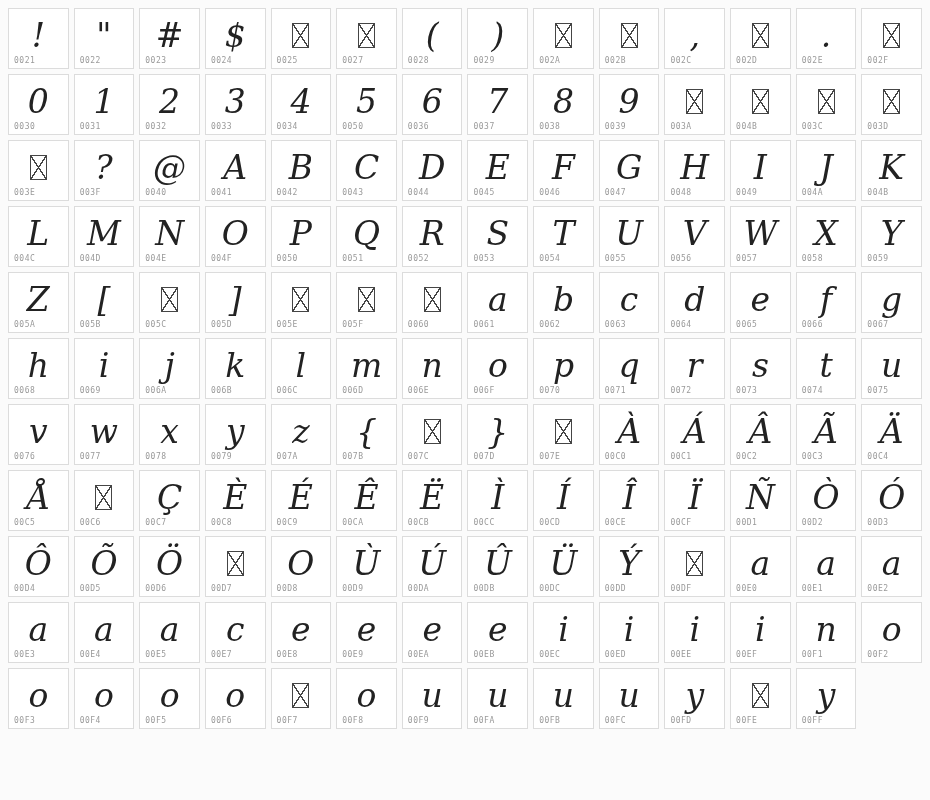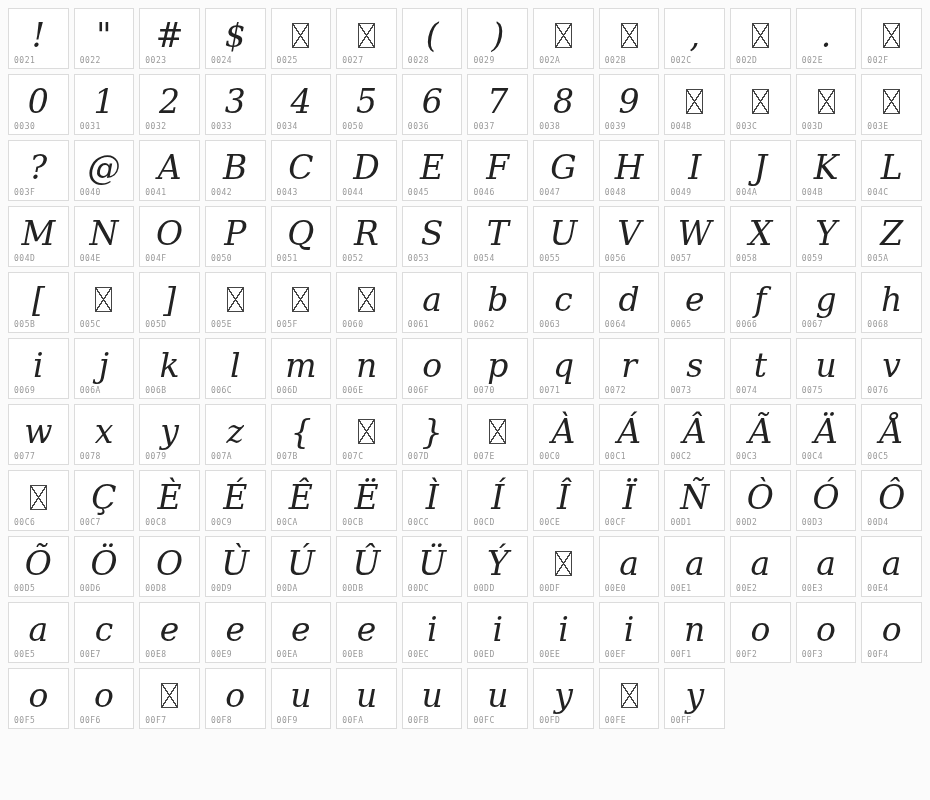--- a/index.html
+++ b/index.html
@@ -201,20 +201,25 @@
 
     <div class="code">0038</div>
   </div>
 
   <div class="cell">
     <div class="glyph">9</div>
 
     <div class="code">0039</div>
   </div>
 
+  <div class="cell">
+
+    <div class="tofu-box"></div>
+    <div class="code">003A</div>
+  </div>
 
   <div class="cell">
 
     <div class="tofu-box"></div>
     <div class="code">004B</div>
   </div>
 
   <div class="cell">
 
     <div class="tofu-box"></div>
@@ -743,20 +748,25 @@
 
     <div class="code">00D5</div>
   </div>
 
   <div class="cell">
     <div class="glyph">Ö</div>
 
     <div class="code">00D6</div>
   </div>
 
+  <div class="cell">
+
+    <div class="tofu-box"></div>
+    <div class="code">00D7</div>
+  </div>
 
   <div class="cell">
     <div class="glyph">O</div>
 
     <div class="code">00D8</div>
   </div>
 
   <div class="cell">
     <div class="glyph">Ù</div>
 

